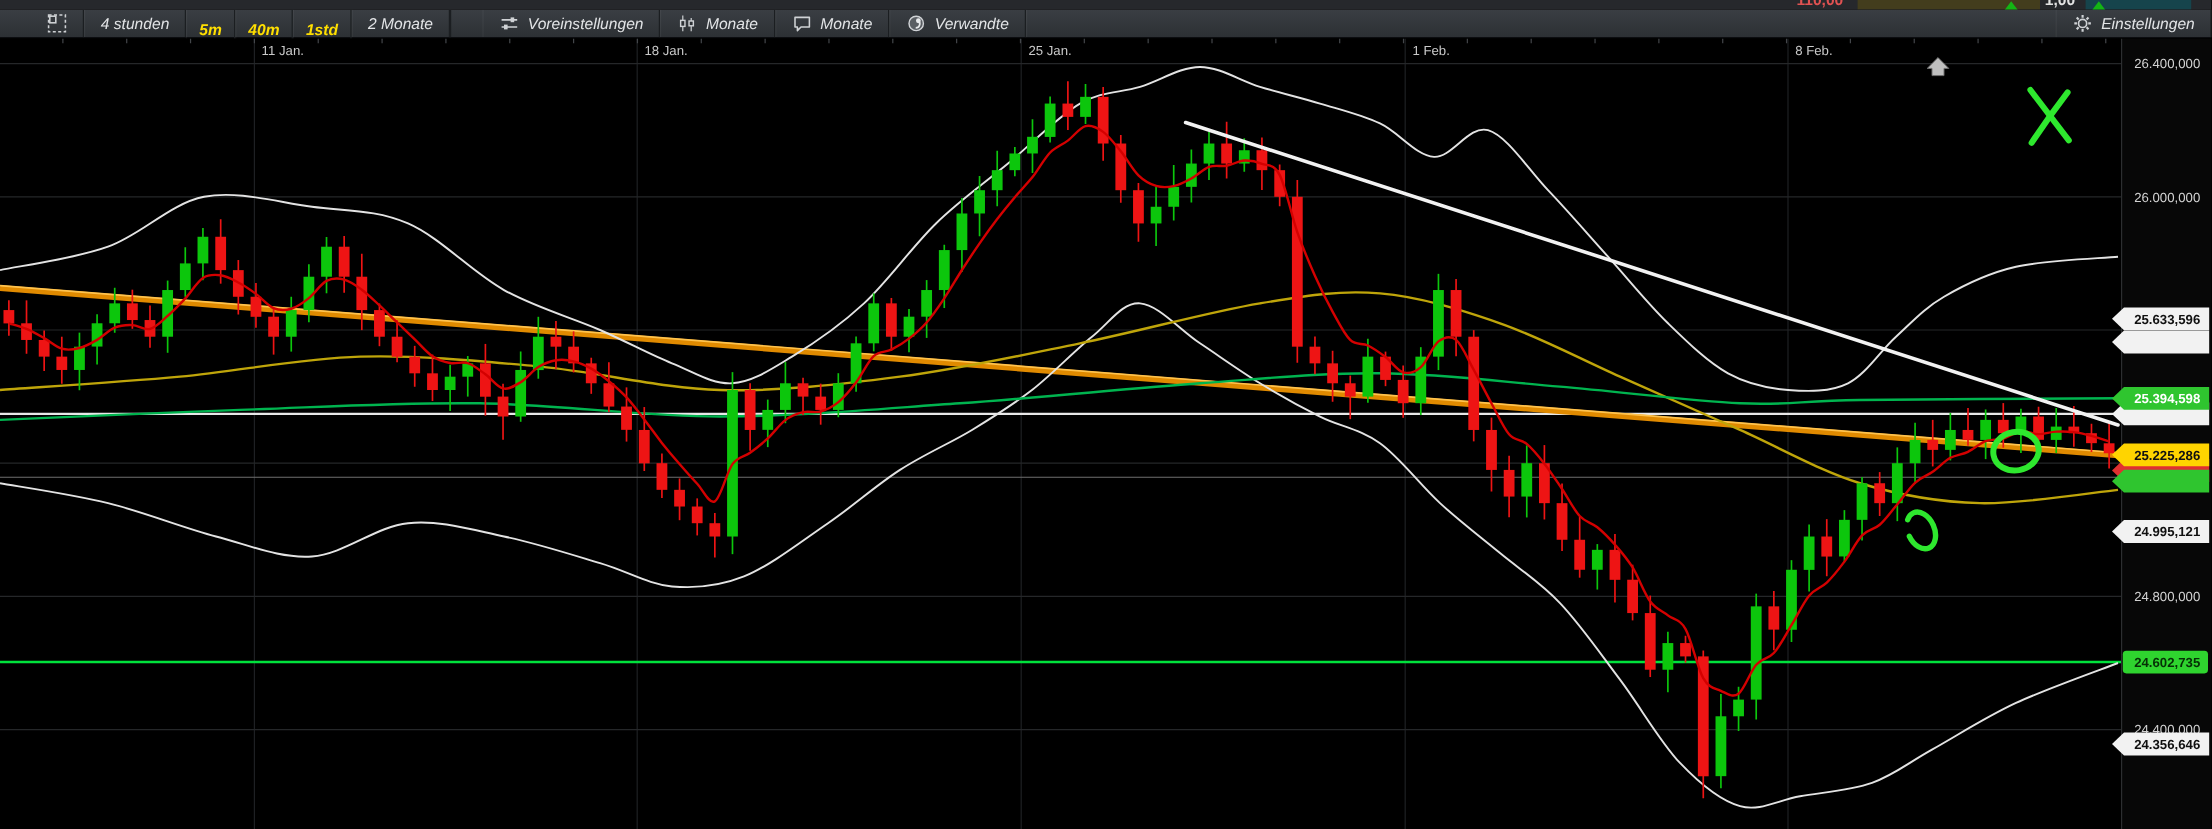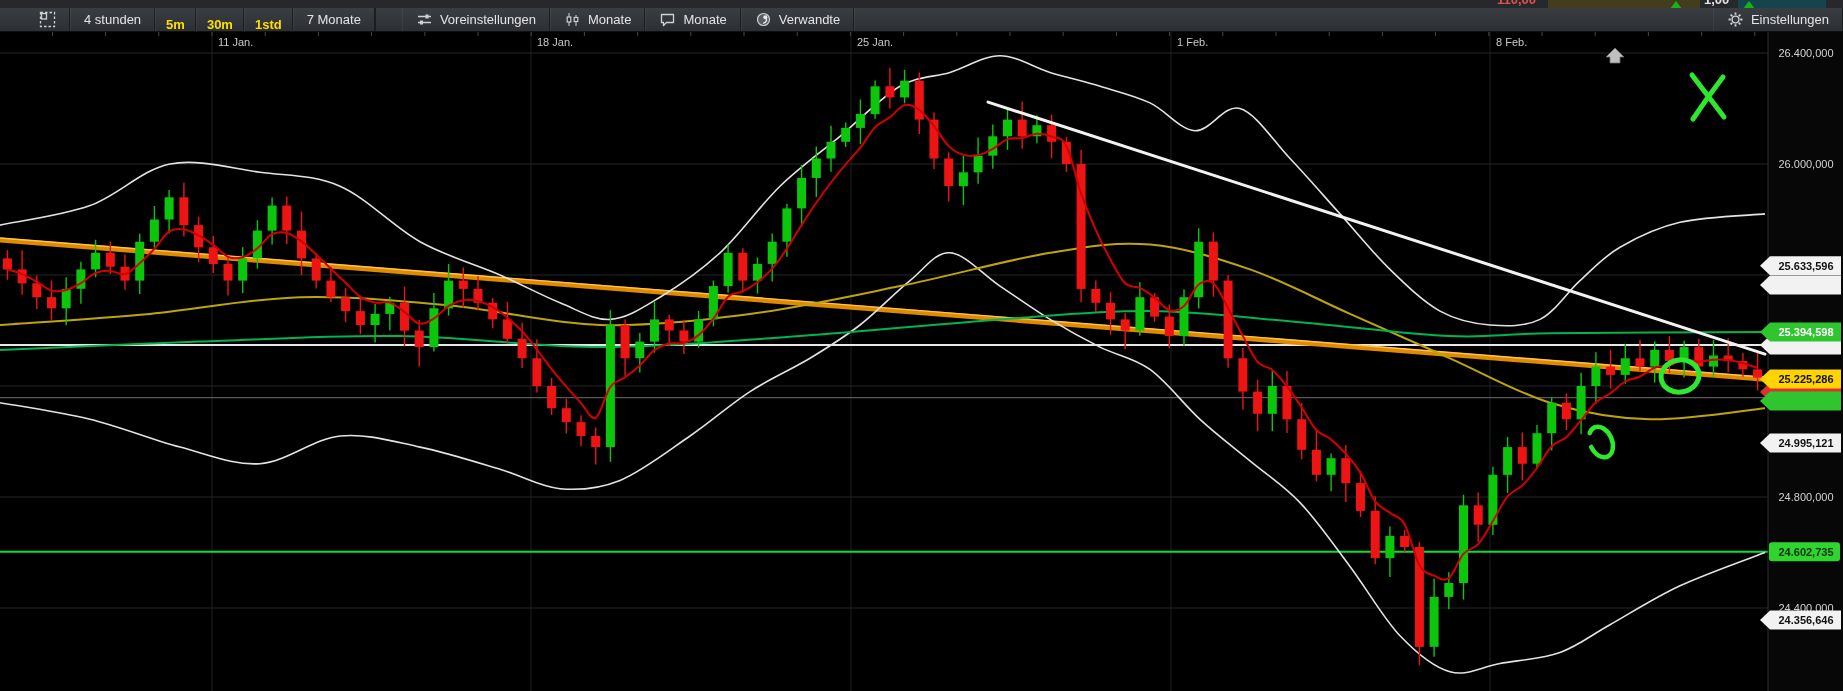--- a/index.html
+++ b/index.html
@@ -10,21 +10,21 @@
   .mini-red{position:absolute;left:1497px;top:-7px;color:#e05252;font-size:13px;font-weight:700;line-height:14px;}
   .mini-box{position:absolute;top:0;height:8px;}
   .box-olive{left:1548px;width:152px;background:#433d1d;}
   .box-teal{left:1738px;width:88px;background:#16444c;}
   .tri-up{position:absolute;top:1px;width:0;height:0;border-left:6px solid transparent;border-right:6px solid transparent;border-bottom:8px solid #14b514;}
   .box-olive .tri-up{left:122px;}
   .box-teal .tri-up{left:5px;}
   .mini-white{position:absolute;left:1704px;top:-7px;color:#e2e2e2;font-size:13px;font-weight:700;line-height:14px;}
 
   
-  .toolbar{display:flex;align-items:stretch;height:23px;background:linear-gradient(#3a3e43,#2c3034);border-bottom:1px solid #0e1013;padding-left:26px;}
+  .toolbar{display:flex;align-items:stretch;height:23px;background:linear-gradient(#3a3e43,#2c3034);border-bottom:1px solid #0e1013;padding-left:26px;font-style:italic;}
   .tb-btn{display:flex;align-items:center;gap:7px;padding:0 13px;color:#e2e4e6;font-size:13px;
           border-right:1px solid #1b1e21;border-left:1px solid rgba(255,255,255,0.05);cursor:default;white-space:nowrap;}
   .tb-btn:first-child{border-left:none;}
   .tb-yellow{color:#ffdf00;font-weight:700;padding:16px 10px;}
   .tb-gap{width:26px;border-left:1px solid #1b1e21;}
   .tb-grow{flex:1;border-left:1px solid rgba(255,255,255,0.05);}
   .tb-icon{display:inline-flex;width:17px;height:17px;}
   .tb-icon svg{width:17px;height:17px;}
 
   
@@ -55,27 +55,27 @@
         </svg>
     </span>
   </div>
   <div class="tb-btn">
       <span>4 stunden</span>
     </div>
   <div class="tb-btn tb-yellow">
       <span>5m</span>
     </div>
   <div class="tb-btn tb-yellow">
-      <span>30m</span>
+      <span>40m</span>
     </div>
   <div class="tb-btn tb-yellow">
       <span>1std</span>
     </div>
   <div class="tb-btn">
-      <span>7 Monate</span>
+      <span>2 Monate</span>
     </div>
   <div class="tb-gap"></div>
   <div class="tb-btn">
     <span class="tb-icon">
       <svg viewBox="0 0 17 17">
           <path d="M2,5.5 h13 M2,11.5 h13" stroke="#cfd2d5" stroke-width="1.4"></path>
           <rect x="9.5" y="3.5" width="3" height="4" fill="#cfd2d5"></rect>
           <rect x="4" y="9.5" width="3" height="4" fill="#cfd2d5"></rect>
         </svg>
     </span>

